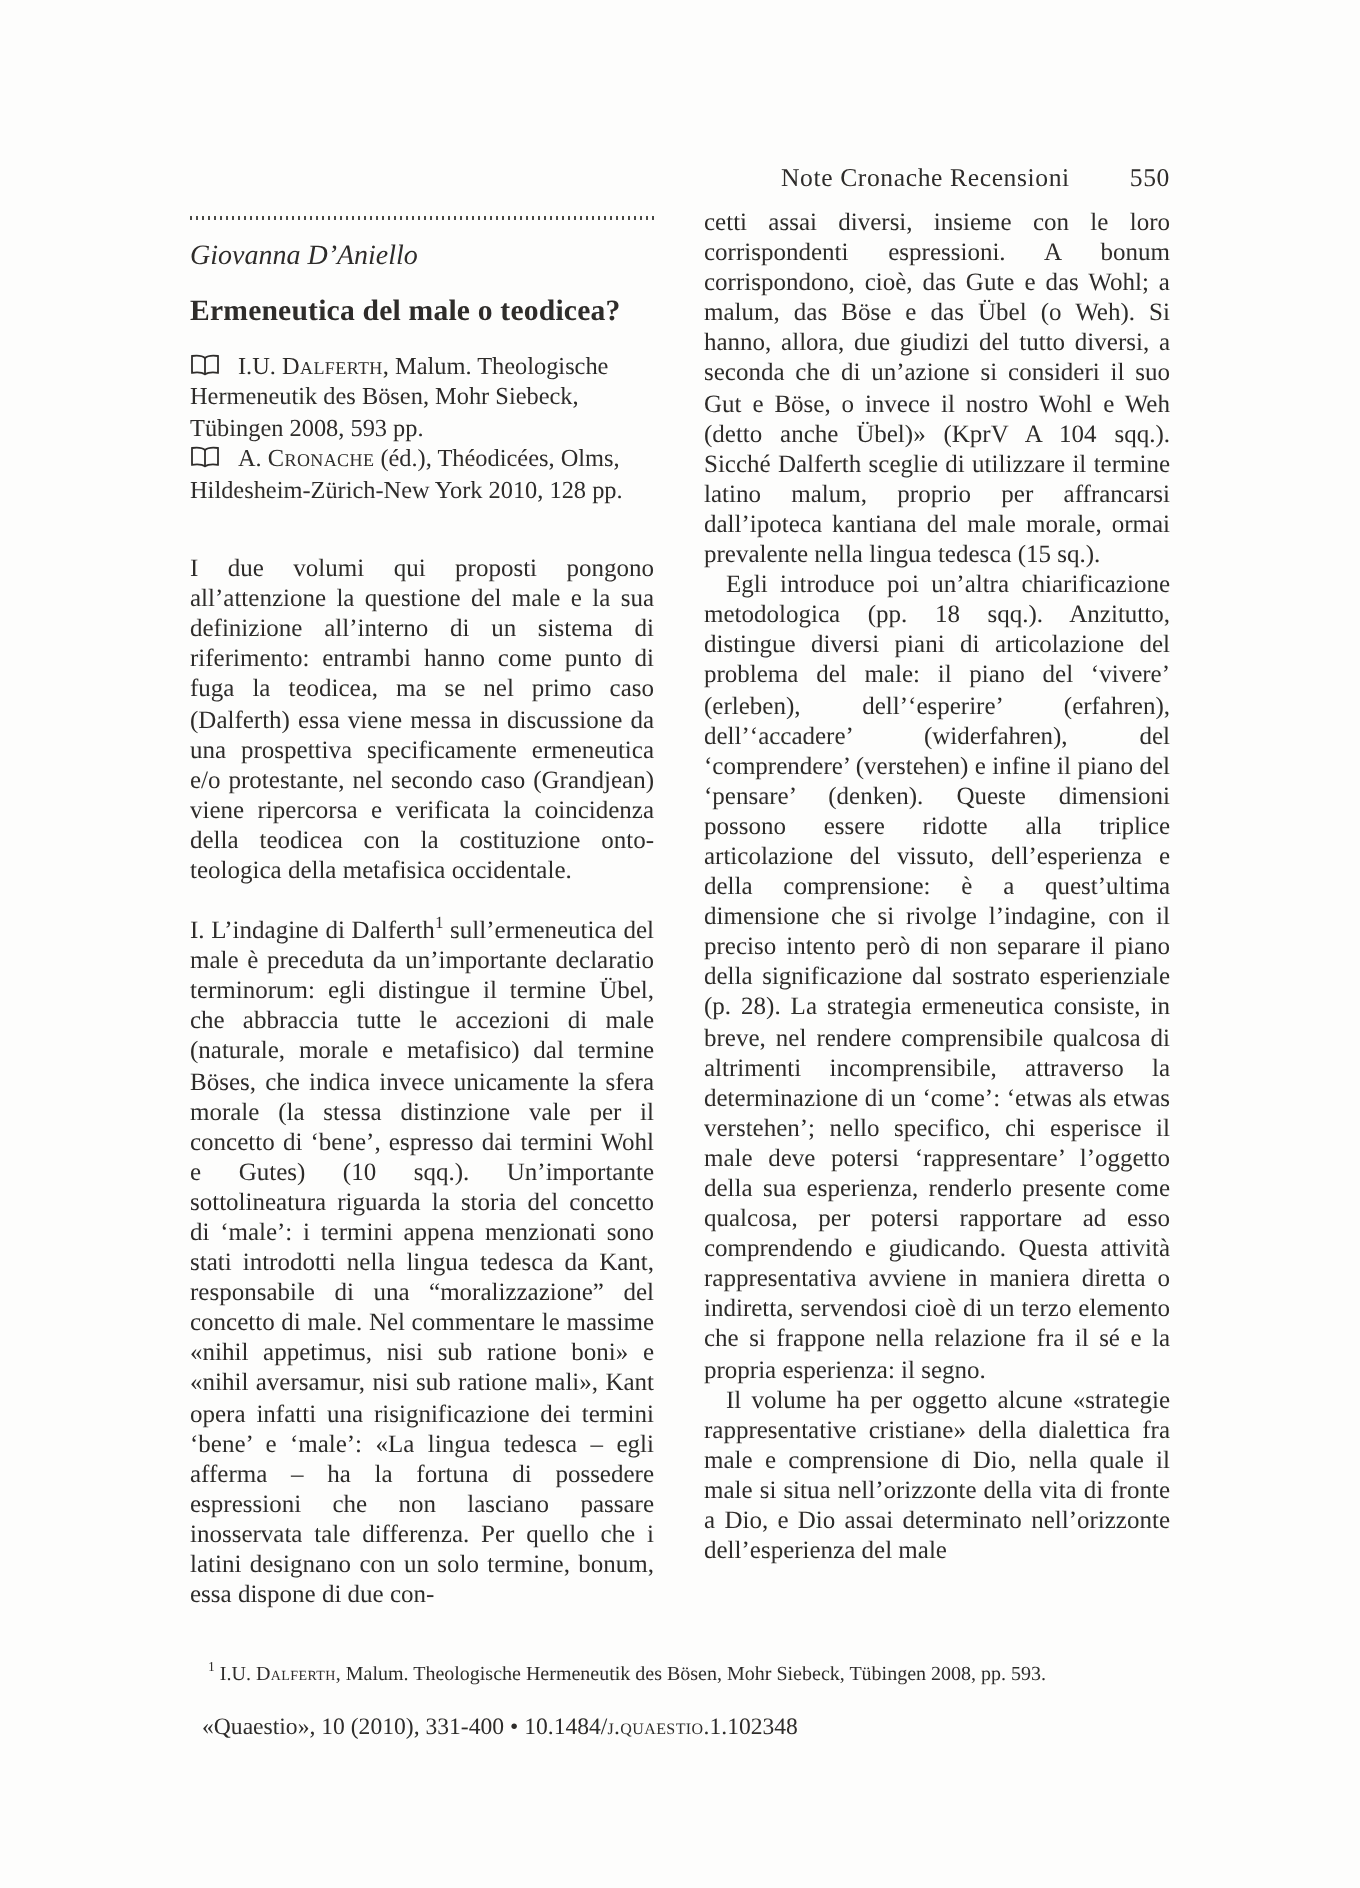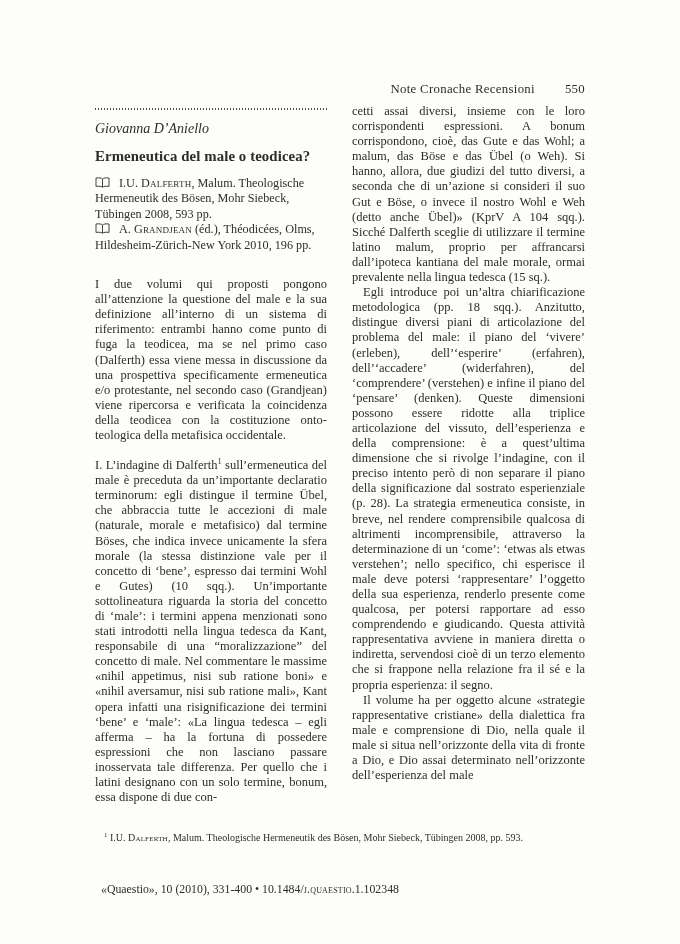--- a/index.html
+++ b/index.html
@@ -37,21 +37,21 @@
 
   sup{font-size:68%;line-height:0;vertical-align:super;}
   .it{margin-top:24px;}
   .sc{font-variant:small-caps;letter-spacing:0.2px;}
 
   .footnote{
     position:absolute;left:95px;top:831px;width:491px;
     font-size:10px;line-height:14px;text-indent:9px;text-align:justify;
   }
   .journal-line{
-    position:absolute;left:101px;top:882px;width:484px;
+    position:absolute;left:101px;top:856px;width:484px;
     font-size:11.8px;line-height:14px;
   }
 </style>
 </head>
 <body>
 
 <div class="page">
 
   <div class="running-head">
     <span>Note Cronache Recensioni</span>
@@ -64,21 +64,21 @@
     <h1 class="title">Ermeneutica del male o teodicea?</h1>
 
     <p class="bib"><span class="book-icon"><svg width="15" height="11" viewBox="0 0 15 11" fill="none" xmlns="http://www.w3.org/2000/svg">
             <path d="M7.5 2 C6.3 0.9 4.2 0.6 1 1 L1 9.4 C4.2 9 6.3 9.3 7.5 10.2 C8.7 9.3 10.8 9 14 9.4 L14 1 C10.8 0.6 8.7 0.9 7.5 2 Z" stroke="#2e2c2a" stroke-width="0.9"></path>
             <path d="M7.5 2 L7.5 10.2" stroke="#2e2c2a" stroke-width="0.9"></path>
           </svg></span><span><span>I.U. </span><span class="sc">Dalferth</span><span>, </span><span class="it">Malum. Theologische Hermeneutik des Bösen</span><span>, Mohr Siebeck, Tübingen 2008, 593 pp.</span></span></p>
 
     <p class="bib"><span class="book-icon"><svg width="15" height="11" viewBox="0 0 15 11" fill="none" xmlns="http://www.w3.org/2000/svg">
             <path d="M7.5 2 C6.3 0.9 4.2 0.6 1 1 L1 9.4 C4.2 9 6.3 9.3 7.5 10.2 C8.7 9.3 10.8 9 14 9.4 L14 1 C10.8 0.6 8.7 0.9 7.5 2 Z" stroke="#2e2c2a" stroke-width="0.9"></path>
             <path d="M7.5 2 L7.5 10.2" stroke="#2e2c2a" stroke-width="0.9"></path>
-          </svg></span><span><span>A. </span><span class="sc">Grandjean</span><span> (éd.), </span><span class="it">Théodicées</span><span>, Olms, Hildesheim-Zürich-New York 2010, 196 pp.</span></span></p>
+          </svg></span><span><span>A. </span><span class="sc">Cronache</span><span> (éd.), </span><span class="it">Théodicées</span><span>, Olms, Hildesheim-Zürich-New York 2010, 128 pp.</span></span></p>
 
     <p class="body-p gap-top"><span>I due volumi qui proposti pongono all’attenzione la questione del male e la sua definizione all’interno di un sistema di riferimento: entrambi hanno come punto di fuga la teodicea, ma se nel primo caso (Dalferth) essa viene messa in discussione da una prospettiva specificamente ermeneutica e/o protestante, nel secondo caso (Grandjean) viene ripercorsa e verificata la coincidenza della teodicea con la costituzione onto-teologica della metafisica occidentale.</span></p>
     <p class="body-p section-top"><span>I. L’indagine di Dalferth</span><sup>1</sup><span> sull’ermeneutica del male è preceduta da un’importante </span><span class="it">declaratio terminorum</span><span>: egli distingue il termine </span><span class="it">Übel</span><span>, che abbraccia tutte le accezioni di male (naturale, morale e metafisico) dal termine </span><span class="it">Böses</span><span>, che indica invece unicamente la sfera morale (la stessa distinzione vale per il concetto di ‘bene’, espresso dai termini </span><span class="it">Wohl</span><span> e </span><span class="it">Gutes</span><span>) (10 sqq.). Un’importante sottolineatura riguarda la storia del concetto di ‘male’: i termini appena menzionati sono stati introdotti nella lingua tedesca da Kant, responsabile di una “moralizzazione” del concetto di male. Nel commentare le massime «nihil appetimus, nisi sub ratione boni» e «nihil aversamur, nisi sub ratione mali», Kant opera infatti una risignificazione dei termini ‘bene’ e ‘male’: «La lingua tedesca – egli afferma – ha la fortuna di possedere espressioni che non lasciano passare inosservata tale differenza. Per quello che i latini designano con un solo termine, </span><span class="it">bonum</span><span>, essa dispone di due con-</span></p>
   </div>
 
   <div class="col-right">
     <p class="body-p"><span>cetti assai diversi, insieme con le loro corrispondenti espressioni. A </span><span class="it">bonum</span><span> corrispondono, cioè, </span><span class="it">das Gute</span><span> e </span><span class="it">das Wohl</span><span>; a </span><span class="it">malum</span><span>, </span><span class="it">das Böse</span><span> e </span><span class="it">das Übel</span><span> (o </span><span class="it">Weh</span><span>). Si hanno, allora, due giudizi del tutto diversi, a seconda che di un’azione si consideri il suo </span><span class="it">Gut</span><span> e </span><span class="it">Böse</span><span>, o invece il nostro </span><span class="it">Wohl</span><span> e </span><span class="it">Weh</span><span> (detto anche </span><span class="it">Übel</span><span>)» (</span><span class="it">KprV</span><span> A 104 sqq.). Sicché Dalferth sceglie di utilizzare il termine latino </span><span class="it">malum</span><span>, proprio per affrancarsi dall’ipoteca kantiana del male morale, ormai prevalente nella lingua tedesca (15 sq.).</span></p>
     <p class="body-p indent"><span>Egli introduce poi un’altra chiarificazione metodologica (pp. 18 sqq.). Anzitutto, distingue diversi piani di articolazione del problema del male: il piano del ‘vivere’ (</span><span class="it">erleben</span><span>), dell’‘esperire’ (</span><span class="it">erfahren</span><span>), dell’‘accadere’ (</span><span class="it">widerfahren</span><span>), del ‘comprendere’ (</span><span class="it">verstehen</span><span>) e infine il piano del ‘pensare’ (</span><span class="it">denken</span><span>). Queste dimensioni possono essere ridotte alla triplice articolazione del vissuto, dell’esperienza e della comprensione: è a quest’ultima dimensione che si rivolge l’indagine, con il preciso intento però di non separare il piano della significazione dal sostrato esperienziale (p. 28). La strategia ermeneutica consiste, in breve, nel rendere comprensibile qualcosa di altrimenti incomprensibile, attraverso la determinazione di un ‘come’: ‘etwas </span><span class="it">als</span><span> etwas verstehen’; nello specifico, chi esperisce il male deve potersi ‘rappresentare’ l’oggetto della sua esperienza, renderlo presente </span><span class="it">come qualcosa</span><span>, per potersi rapportare ad esso comprendendo e giudicando. Questa attività rappresentativa avviene in maniera diretta o indiretta, servendosi cioè di un terzo elemento che si frappone nella relazione fra il sé e la propria esperienza: il segno.</span></p>
     <p class="body-p indent"><span>Il volume ha per oggetto alcune «strategie rappresentative cristiane» della dialettica fra male e comprensione di Dio, nella quale il male si situa nell’orizzonte della vita di fronte a Dio, e Dio assai determinato nell’orizzonte dell’esperienza del male</span></p>
   </div>

